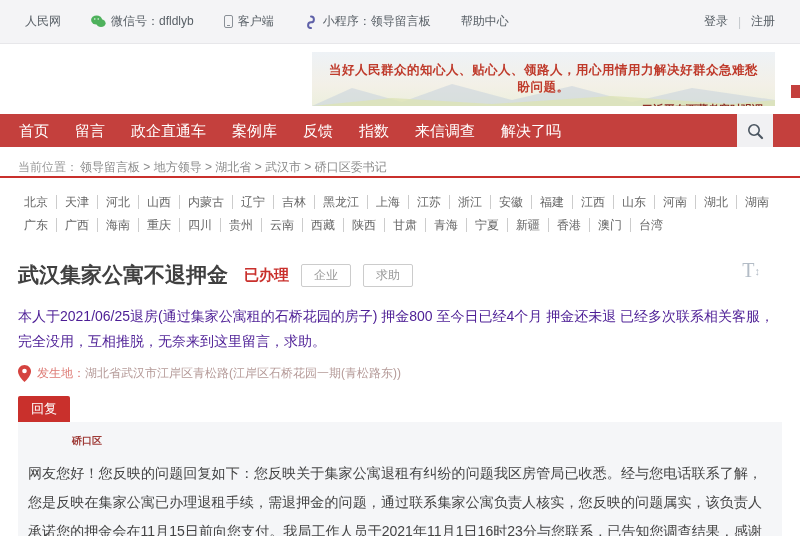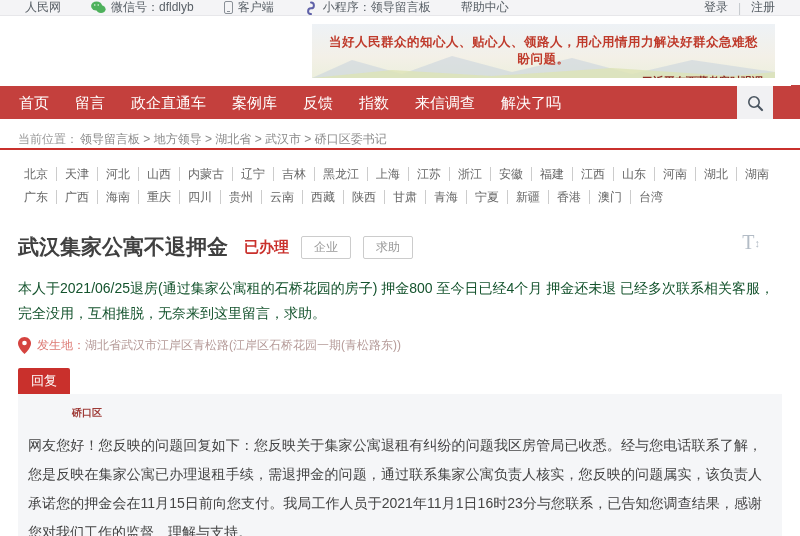--- a/index.html
+++ b/index.html
@@ -5,21 +5,21 @@
   * { margin:0; padding:0; box-sizing:border-box; }
   html,body { width:800px; height:536px; }
   body {
     font-family:"Liberation Sans","DejaVu Sans",sans-serif;
     background:#ffffff; color:#333; position:relative; overflow:hidden;
   }
   a { text-decoration:none; color:inherit; cursor:pointer; }
 
   
   .topbar {
-    height:16px; background:#f4f4f6; border-bottom:1px solid #e7e7ea;
+    height:44px; background:#f4f4f6; border-bottom:1px solid #e7e7ea;
     display:flex; align-items:center; padding:0 25px; font-size:12px; color:#596067;
   }
   .topbar .tb-item { display:flex; align-items:center; gap:5px; margin-right:30px; }
   .topbar .spacer { flex:1; }
   .topbar .auth { display:flex; align-items:center; gap:10px; color:#596067; }
   .tb-divider { color:#c3c7cc; }
   .phone-icon { width:9px; height:13px; border:1px solid #8a9097; border-radius:2px; display:inline-block; position:relative; }
   .phone-icon::after { content:""; position:absolute; left:2px; bottom:1px; right:2px; height:1px; background:#8a9097; }
 
   
@@ -59,21 +59,21 @@
   
   .post { padding:10px 18px 0; position:relative; }
   .title-row { display:flex; align-items:center; }
   .post-title { font-size:21px; font-weight:bold; color:#404040; }
   .post-status { color:#c9302c; font-size:15px; margin-left:16px; font-weight:bold; }
   .tag { border:1px solid #ccc; color:#999; font-size:12px; padding:2px 12px; margin-left:12px; border-radius:2px; background:#fff; }
   .font-tool { position:absolute; right:40px; top:8px; color:#b3bcc6; font-family:"Liberation Serif",serif; font-size:20px; cursor:pointer; }
   .font-tool .arrows { font-size:11px; vertical-align:2px; }
   .meta-row { margin-top:13px; font-size:13px; color:#9a9a9a; }
   .meta-row .time { margin-left:18px; }
-  .post-body { margin-top:15px; font-size:14px; color:#14532d; line-height:25px; }
+  .post-body { margin-top:15px; font-size:14px; color:#4c1d95; line-height:25px; }
   .loc-row { margin-top:11px; display:flex; align-items:center; font-size:12px; }
   .loc-label { color:#dd7a74; margin-left:6px; }
   .loc-value { color:#b59a98; }
 
   
   .reply-tab {
     display:inline-block; margin:14px 0 0 18px; background:#c9302c; color:#fff;
     font-size:13px; padding:4px 13px; border-radius:2px 2px 0 0; cursor:pointer;
   }
   .reply-box { margin:0 18px; background:#f5f6f8; padding:12px 20px 12px 10px; }

